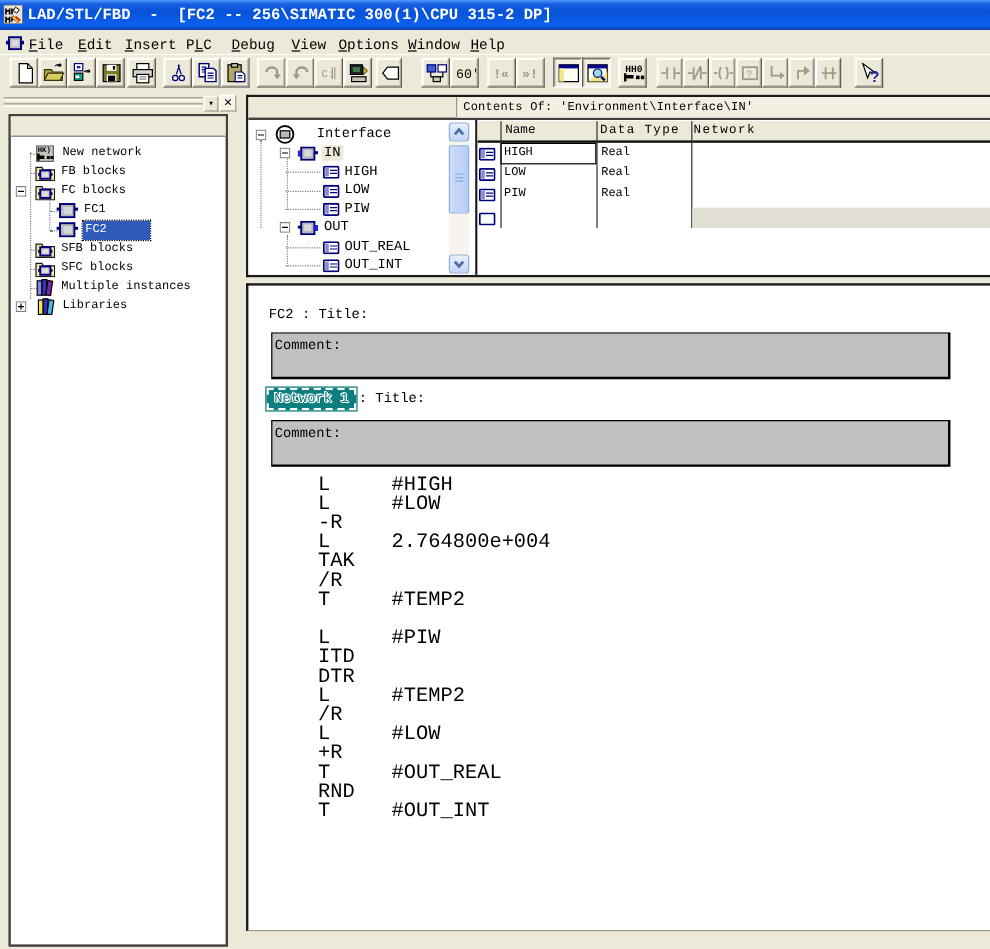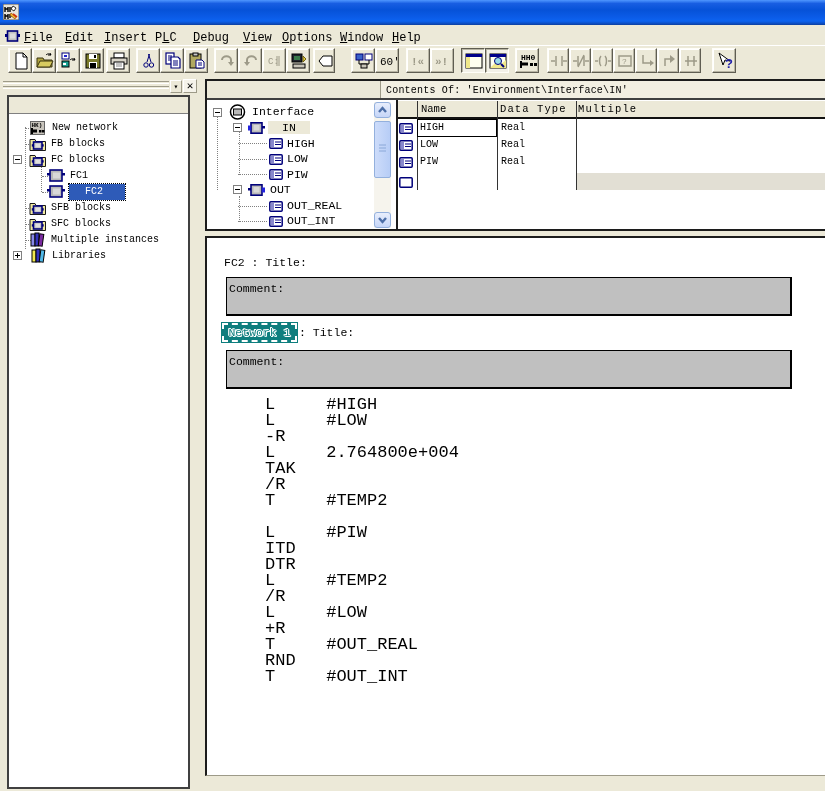--- a/index.html
+++ b/index.html
@@ -55,20 +55,21 @@
 <div class="abs" id="title">
   <svg class="abs" style="left:3px;top:4px" width="16" height="16" viewBox="0 0 16 16">
       <rect width="16" height="16" fill="#e8e4dc"></rect>
       <rect x="0" y="0" width="16" height="16" fill="none" stroke="#555"></rect>
       <path d="M2 3v5M5 3v5M2 5h3M7 3v5M2 10v5M5 10v5M2 12h3M7 10v4" stroke="#000" stroke-width="1.4" fill="none"></path>
       <path d="M8 4h3M8 12h2" stroke="#000"></path>
       <path d="M10 2l3 2-2 3-3-2z" fill="#fff" stroke="#000" stroke-width="0.8"></path>
       <path d="M8 9l5 4-1 2-5-4z" fill="#f2c030" stroke="#a05a10" stroke-width="0.8"></path>
       <path d="M10 10l4 3" stroke="#d03010" stroke-width="1.6"></path>
     </svg>
+  <div class="abs txt">LAD/STL/FBD  -  [FC2 -- 256\SIMATIC 300(1)\CPU 315-2 DP]</div>
 </div>
 <div class="abs" id="menubar">
   <svg class="abs" style="left:5px;top:5px" width="15" height="12" viewBox="0 0 15 12">
       <rect x="2.5" y="1" width="10" height="10" fill="#c0c0c0" stroke="#00007a" stroke-width="1.6"></rect>
       <rect x="0" y="4" width="2.5" height="3" fill="#00007a"></rect>
       <rect x="12.5" y="4" width="2.5" height="3" fill="#00007a"></rect>
       <rect x="5" y="3.5" width="5.5" height="5" fill="#dcdcdc"></rect>
     </svg>
   <span class="mi" style="left:24px"><u>F</u>ile</span>
   <span class="mi" style="left:65px"><u>E</u>dit</span>
@@ -346,21 +347,21 @@
     </svg>
   <svg class="abs" style="left:31px;top:248px" width="16" height="15" viewBox="0 0 16 15">
       <rect x="1" y="2" width="4" height="12" fill="#f0e850" stroke="#000"></rect>
       <rect x="5" y="1" width="4" height="13" fill="#3333bb" stroke="#000"></rect>
       <rect x="9" y="2" width="4" height="12" fill="#50b8e8" stroke="#000" transform="rotate(8 11 8)"></rect>
     </svg>
   <div class="trow" style="left:52px;top:120px">New network</div>
   <div class="trow" style="left:51px;top:136px">FB blocks</div>
   <div class="trow" style="left:51px;top:152px">FC blocks</div>
   <div class="trow" style="left:70px;top:168px">FC1</div>
-  <div class="trow sel" style="left:69px;top:184px;padding:0 16px;width:56px">FC2</div>
+  <div class="trow sel" style="left:69px;top:184px;padding:0 2px;width:56px">FC2</div>
   <div class="trow" style="left:51px;top:200px">SFB blocks</div>
   <div class="trow" style="left:51px;top:216px">SFC blocks</div>
   <div class="trow" style="left:51px;top:232px">Multiple instances</div>
   <div class="trow" style="left:52px;top:248px">Libraries</div>
 </div>
 <div class="abs" id="usec"></div>
 <div class="abs" id="uhead"></div>
 <div class="abs" id="uheadr">Contents Of: 'Environment\Interface\IN'</div>
 <div class="abs" id="itree">
   <div class="abs" style="left:10px;top:16px;width:1px;height:74px;border-left:1px dotted #808080"></div>
@@ -417,22 +418,22 @@
   <svg class="abs" style="left:62px;top:101px" width="14" height="11" viewBox="0 0 14 11">
       <rect x="0.8" y="0.8" width="12.4" height="9.4" rx="1" fill="#fff" stroke="#00007a" stroke-width="1.5"></rect>
       <rect x="2" y="2" width="3" height="7" fill="#8888cc"></rect>
       <path d="M6 4h6M6 6.5h6" stroke="#00007a"></path>
     </svg>
   <svg class="abs" style="left:62px;top:116px" width="14" height="11" viewBox="0 0 14 11">
       <rect x="0.8" y="0.8" width="12.4" height="9.4" rx="1" fill="#fff" stroke="#00007a" stroke-width="1.5"></rect>
       <rect x="2" y="2" width="3" height="7" fill="#8888cc"></rect>
       <path d="M6 4h6M6 6.5h6" stroke="#00007a"></path>
     </svg>
-  <div class="irow" style="left:45px;top:5px">Interface</div>
-  <div class="irow" style="left:61px;top:21px;background:#ece9d8;padding:0 14px">IN</div>
+  <div class="irow" style="left:57px;top:5px">Interface</div>
+  <div class="irow" style="left:61px;top:21px;background:#ece9d8;padding:0 2px">IN</div>
   <div class="irow" style="left:80px;top:37px">HIGH</div>
   <div class="irow" style="left:80px;top:52px">LOW</div>
   <div class="irow" style="left:80px;top:68px">PIW</div>
   <div class="irow" style="left:63px;top:83px">OUT</div>
   <div class="irow" style="left:80px;top:99px">OUT_REAL</div>
   <div class="irow" style="left:80px;top:114px">OUT_INT</div>
 </div>
 <div class="abs" id="sbar">
   <div class="sbtn" style="top:0"><svg width="15" height="14" viewBox="0 0 15 14">
         <path d="M4 9l3.5-4L11 9" fill="none" stroke="#4d6fa8" stroke-width="2.4"></path>
@@ -441,21 +442,21 @@
         <path d="M4 5l3.5 4L11 5" fill="none" stroke="#4d6fa8" stroke-width="2.4"></path>
       </svg></div>
   <div id="sthumb"><svg width="15" height="55" viewBox="0 0 15 55">
         <path d="M4 23h7M4 26h7M4 29h7" stroke="#8aa8d8"></path>
       </svg></div>
 </div>
 <div class="abs" id="vtable">
   <div id="vthead"></div>
   <span class="th" style="left:23px">Name</span>
   <span class="th" style="left:102px;letter-spacing:1.1px">Data Type</span>
-  <span class="th" style="left:180px;letter-spacing:1.1px">Multiple</span>
+  <span class="th" style="left:180px;letter-spacing:1.1px">Network</span>
   <div class="vline" style="left:19px"></div>
   <div class="vline" style="left:99px"></div>
   <div class="vline" style="left:178px"></div>
   <div id="selcell"></div>
   <div id="grayfill"></div>
   <span class="vrow" style="left:22px;top:22px">HIGH</span>
   <span class="vrow" style="left:103px;top:22px">Real</span>
   <span class="vrow" style="left:22px;top:39px">LOW</span>
   <span class="vrow" style="left:103px;top:39px">Real</span>
   <span class="vrow" style="left:22px;top:56px">PIW</span>

